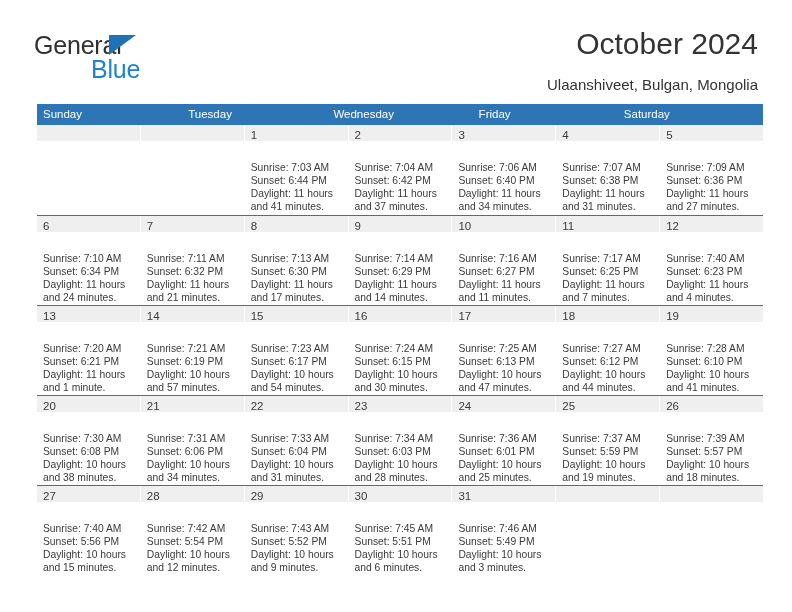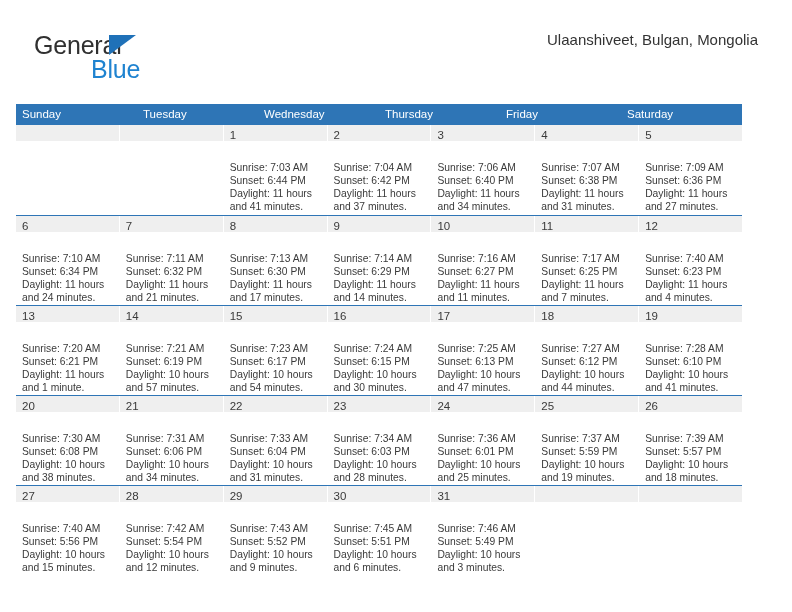--- a/index.html
+++ b/index.html
@@ -59,31 +59,31 @@
     right: 0; top: 0;
     text-align: right;
   }
   .cal-title {
     font-size: 30px;
     color: #333333;
     line-height: 36px;
     white-space: nowrap;
   }
   .cal-subtitle {
-    margin-top: 5px;
+    margin-top: 14px;
     font-size: 15px;
     color: #333333;
     line-height: 18px;
     white-space: nowrap;
   }
 
   
   .calendar {
     position: absolute;
-    left: 16px; top: 104px;
+    left: 37px; top: 104px;
     width: 726px;
   }
   .weekdays {
     display: flex;
     background: #2e75b6;
     height: 21px;
   }
   .weekday {
     flex: 1 1 0;
     color: #ffffff;
@@ -137,31 +137,31 @@
 
   <div class="topbar">
 
     <div class="logo">
       <span class="logo-general">General</span>
       <span class="logo-tri"></span>
       <span class="logo-blue">Blue</span>
     </div>
 
     <div class="title-wrap">
+      <div class="cal-title">October 2024</div>
       <div class="cal-subtitle">Ulaanshiveet, Bulgan, Mongolia</div>
     </div>
 
   </div>
 
   <div class="calendar">
     <div class="weekdays">
         <div class="weekday">Sunday</div>
         <div class="weekday">Tuesday</div>
         <div class="weekday">Wednesday</div>
-        <div class="weekday">Thursday</div>
         <div class="weekday">Friday</div>
         <div class="weekday">Saturday</div>
       </div>
     <div class="weeks">
         <div class="week first">
           <div class="daycell empty">
             <div class="daynum-strip"><span class="daynum"></span></div>
             <div class="details">
               <div></div>
               <div></div>

